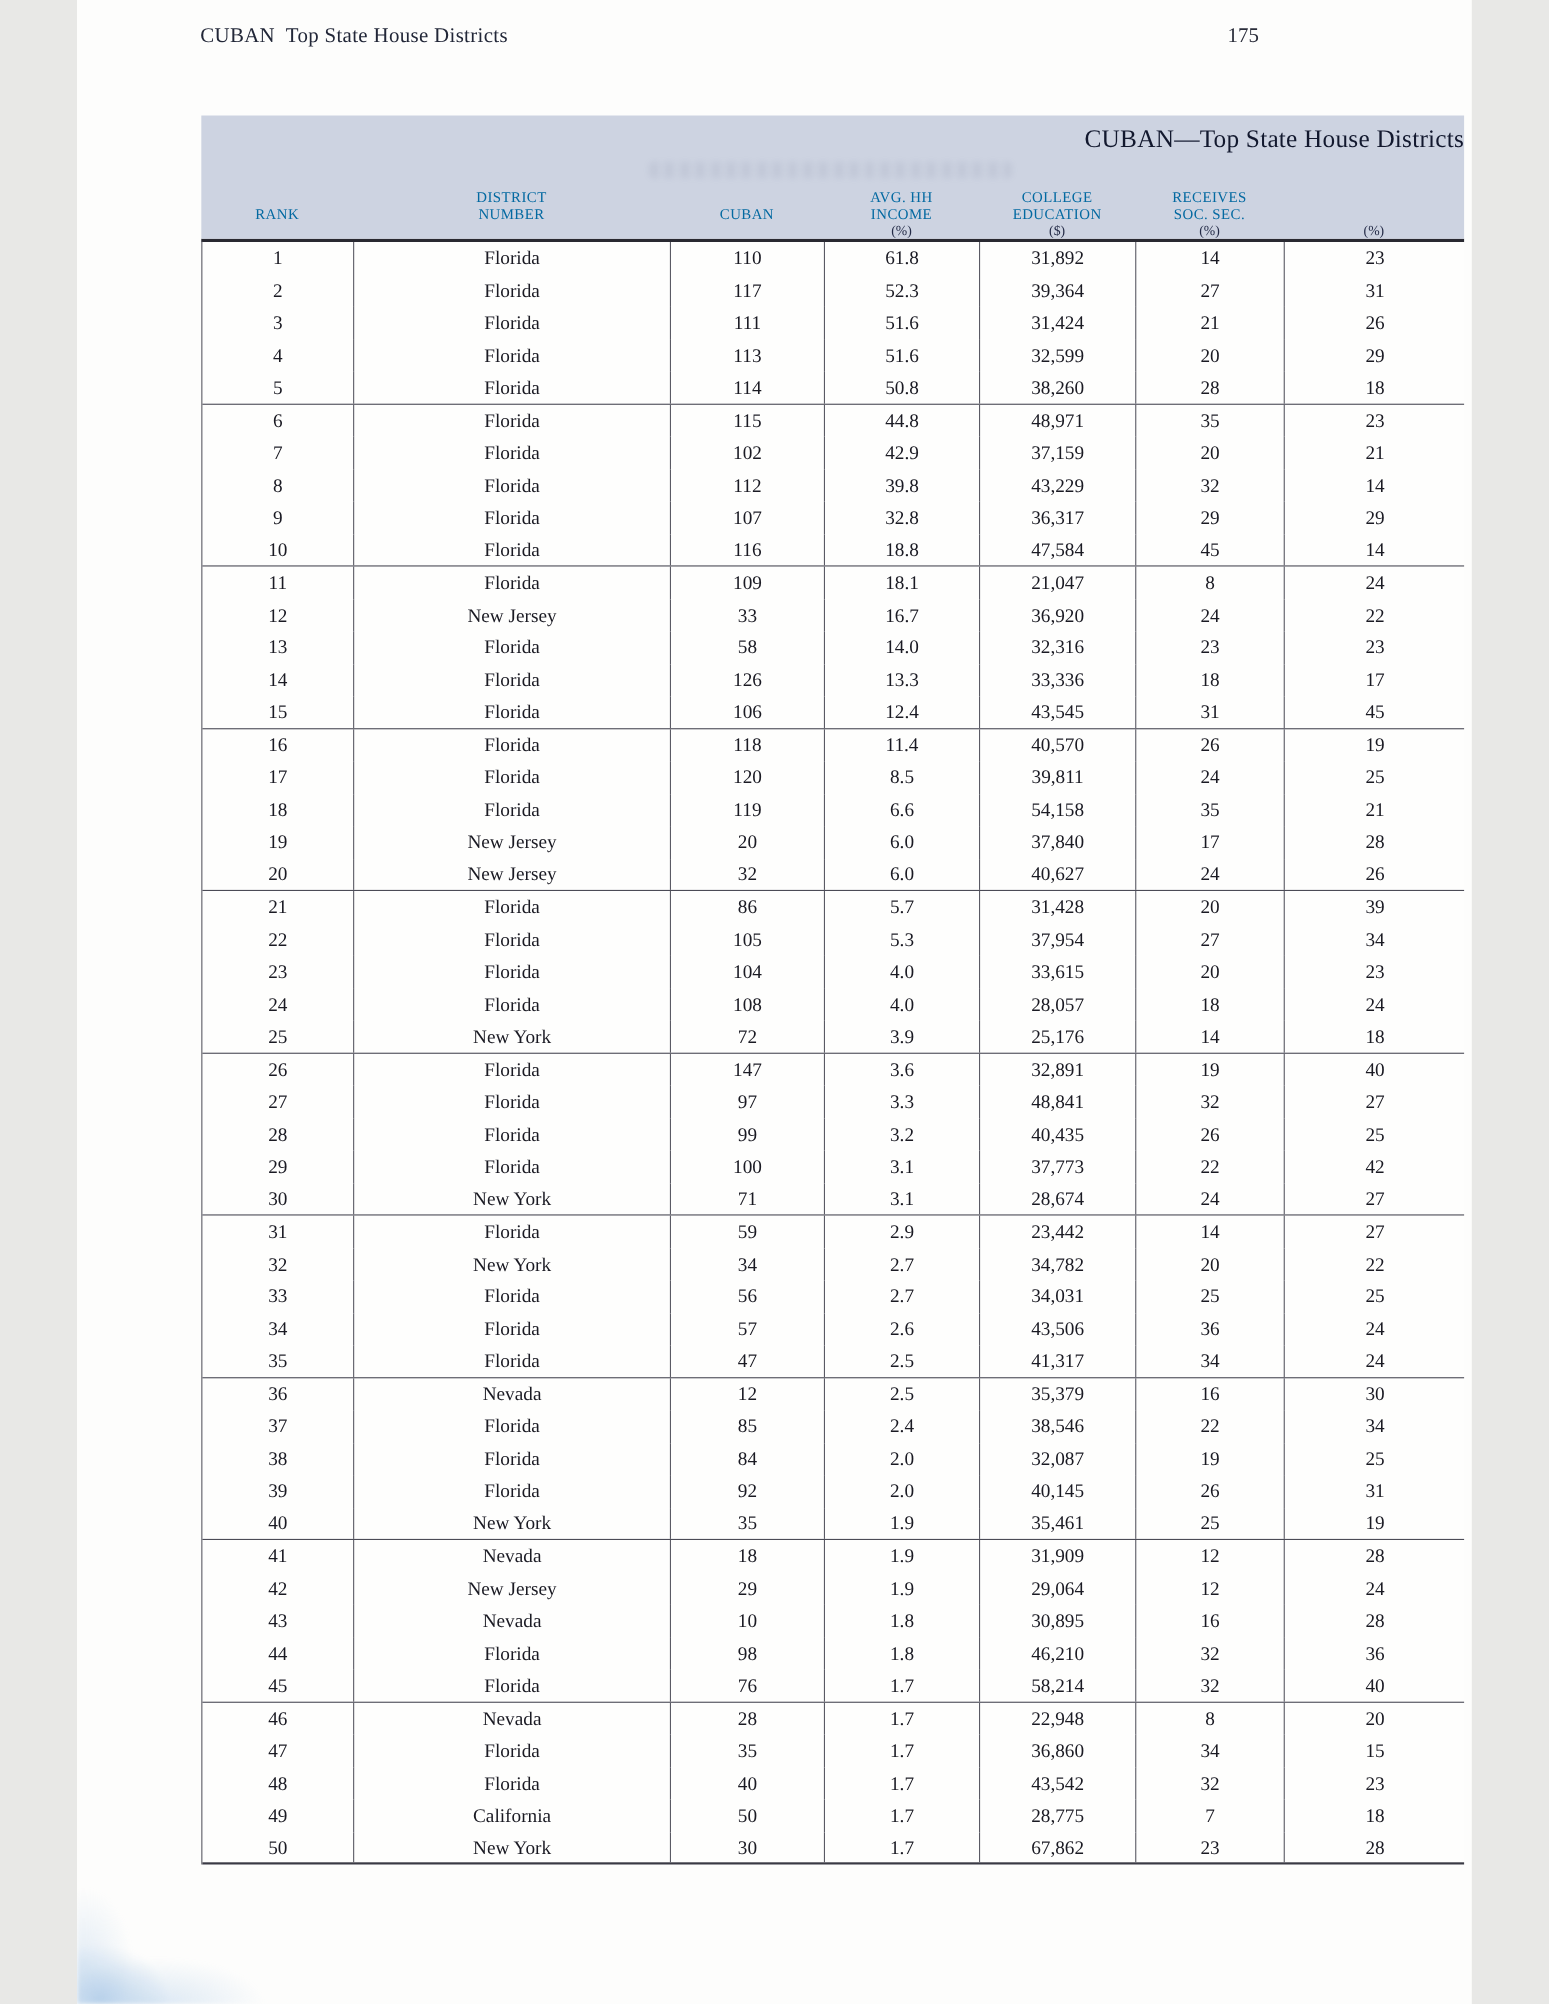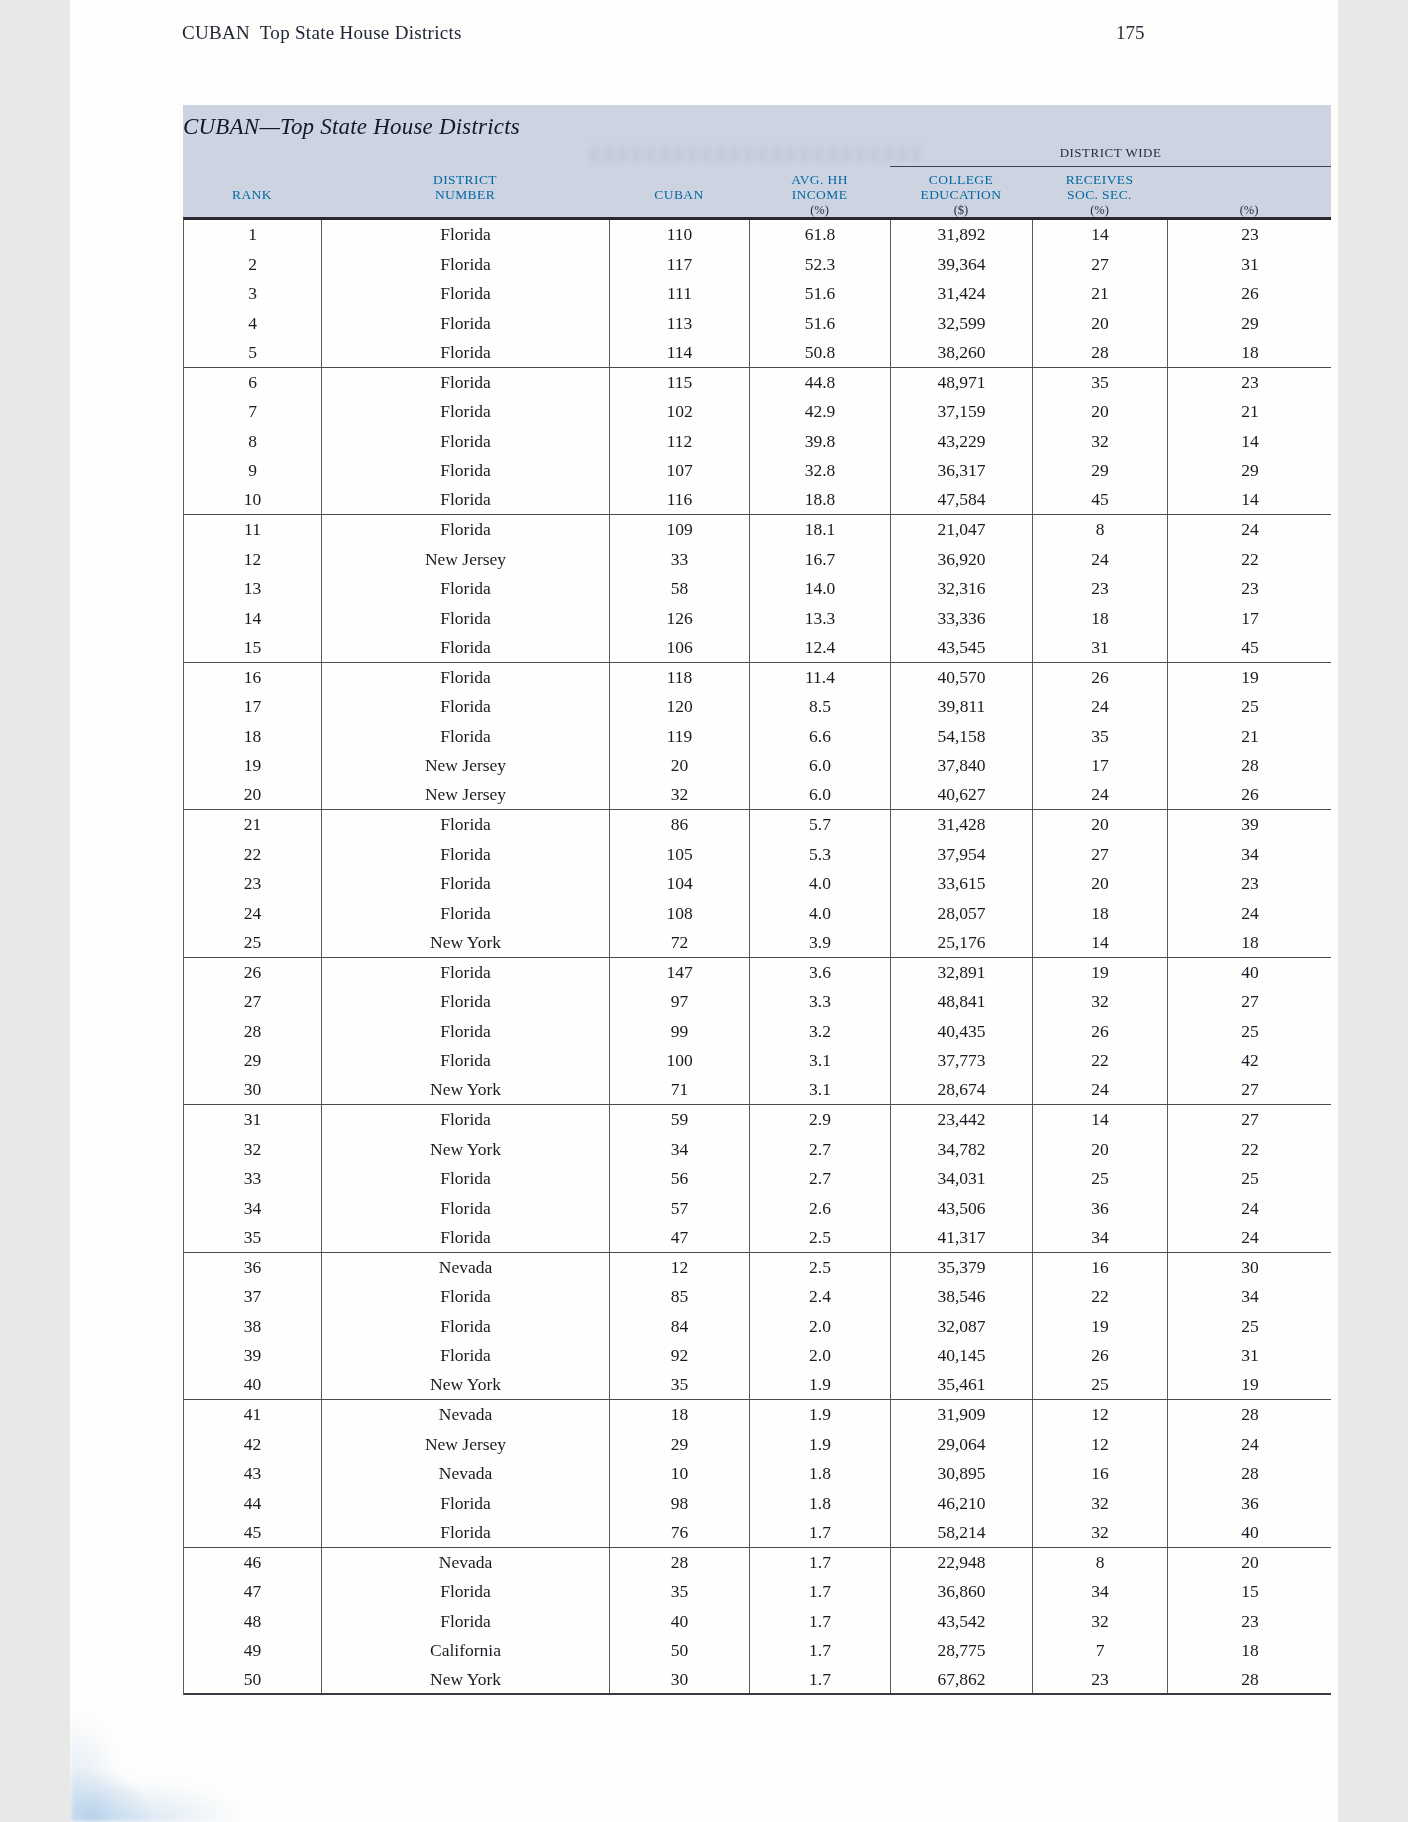--- a/index.html
+++ b/index.html
@@ -24,24 +24,23 @@
   .stat-table{
     position:absolute;left:113px;top:105px;width:1148px;
   }
   .thead{
     background:#cdd3e1;
     height:112px;
     position:relative;
   }
   .table-title{
     padding-top:9px;height:27px;
-    text-align:left;
+    text-align:right;
     font-size:23px;color:#12182e;
     letter-spacing:.2px;
-    font-style:italic;
   }
   .smudge{
     position:absolute;left:407px;top:42px;width:330px;height:15px;
     background:repeating-linear-gradient(90deg, rgba(90,100,130,.35) 0 9px, rgba(90,100,130,0) 9px 14px);
     filter:blur(3px);opacity:.28;border-radius:4px;
     pointer-events:none;
   }
   .hgrid{
     display:grid;
     grid-template-columns:138px 288px 140px 141px 142px 135px 164px;
@@ -113,21 +112,20 @@
 
     <div class="thead">
       <div class="table-title">CUBAN—Top State House Districts</div>
       <div class="smudge"></div>
 
       <div class="hgrid">
         <div class="spacer"></div>
         <div class="spacer"></div>
         <div class="spacer"></div>
         <div class="spacer"></div>
-        <div class="district-wide">DISTRICT WIDE</div>
       </div>
 
       <div class="hgrid">
         <div class="hlabel">RANK</div>
         <div class="hlabel">DISTRICT
 NUMBER</div>
         <div class="hlabel">CUBAN</div>
         <div class="hlabel">AVG. HH
 INCOME</div>
         <div class="hlabel">COLLEGE

